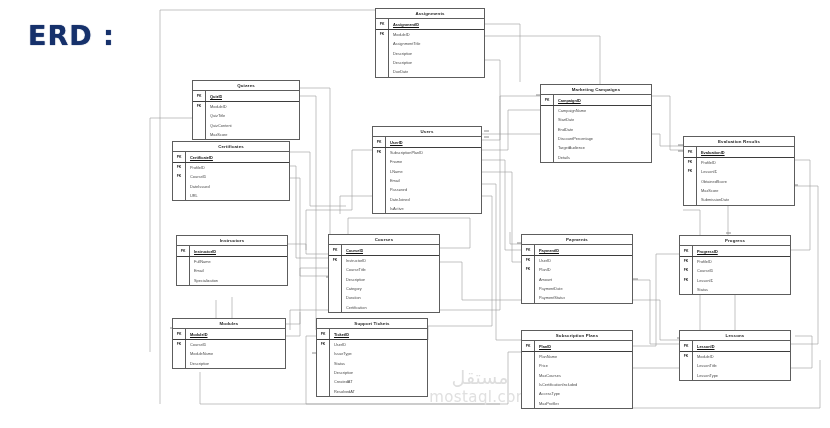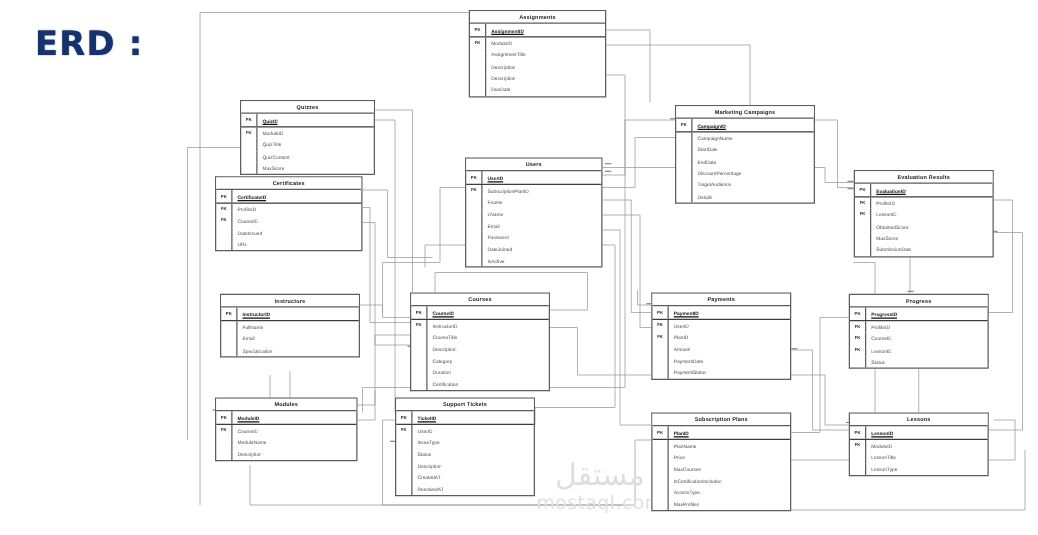--- a/index.html
+++ b/index.html
@@ -45,21 +45,21 @@
   
   #watermark {
     position: absolute;
     left: 395px; top: 368px;
     width: 170px;
     text-align: center;
     color: #dcdcdc;
     user-select: none;
   }
   #watermark .wm-ar {
-    font-size: 24px;
+    font-size: 19px;
     font-family: "DejaVu Sans", sans-serif;
     line-height: 1.0;
     color: #dedede;
   }
   #watermark .wm-en {
     font-size: 15px;
     letter-spacing: 0.4px;
     margin-top: 1px;
     color: #e0e0e0;
     font-family: "DejaVu Sans", sans-serif;

